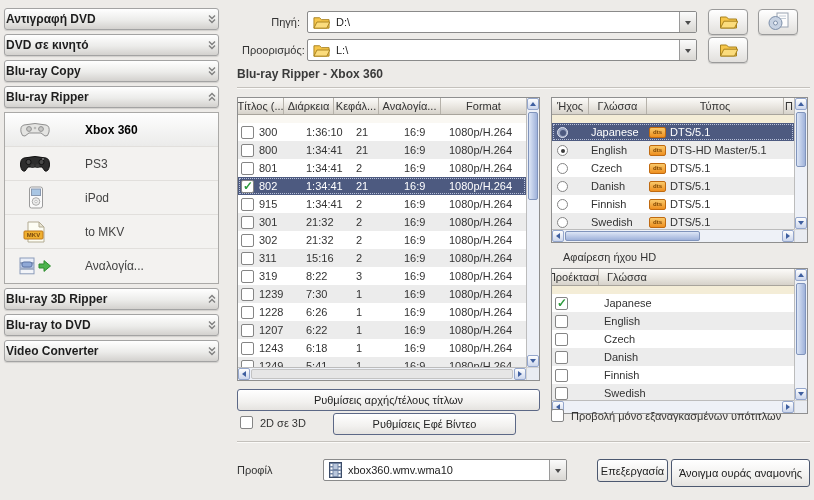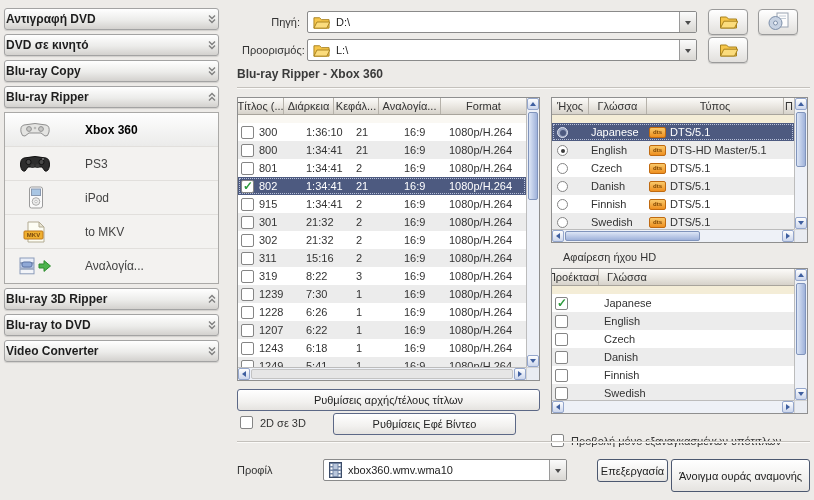--- a/index.html
+++ b/index.html
@@ -626,21 +626,21 @@
   <div class="hscroll">
     <div class="sbtn lft">
         <i class="tri-lf"></i>
       </div>
     <div class="sbtn rgt">
         <i class="tri-rt"></i>
       </div>
   </div>
   <div class="corner"></div>
 </div>
-<div class="cbrow" style="left:551px; top:434px;">
+<div class="cbrow" style="left:551px; top:409px;">
   <span class="cb"></span>
   <span>Προβολή μόνο εξαναγκασμένων υπότιτλων</span>
 </div>
 
 <div class="hline" style="left:237px; width:573px; top:441px;"></div>
 <span class="plain-label" style="left:237px; top:464px;">Προφίλ</span>
 <div class="combo" style="left:323px; top:459px; width:244px;">
   <span class="cicon">
     <svg width="13" height="16" viewBox="0 0 13 16">
         <rect x="0.5" y="0.5" width="12" height="15" fill="#7386a6" stroke="#3c4c68"></rect>
@@ -655,13 +655,13 @@
         <rect x="4.5" y="2" width="4" height="5" fill="#b9c7dd"></rect>
         <rect x="4.5" y="9" width="4" height="5" fill="#b9c7dd"></rect>
       </svg>
   </span>
   <span class="cval">xbox360.wmv.wma10</span>
   <span class="carrow">
       <span class="tri-dn-dark"></span>
     </span>
 </div>
 <div class="push-btn" style="left:597px; top:459px; width:71px; height:23px; border-color:#4c5870;">Επεξεργασία</div>
-<div class="push-btn" style="left:671px; top:459px; width:139px; height:33px; border-color:#4c5870;">Άνοιγμα ουράς αναμονής</div>
+<div class="push-btn" style="left:671px; top:459px; width:139px; height:28px; border-color:#4c5870;">Άνοιγμα ουράς αναμονής</div>
 
 </body></html>

